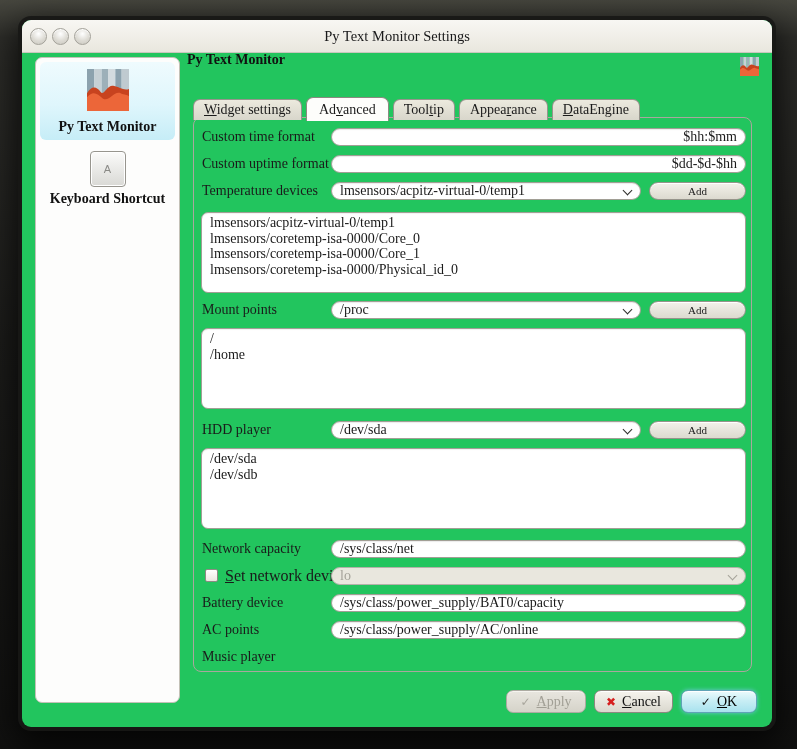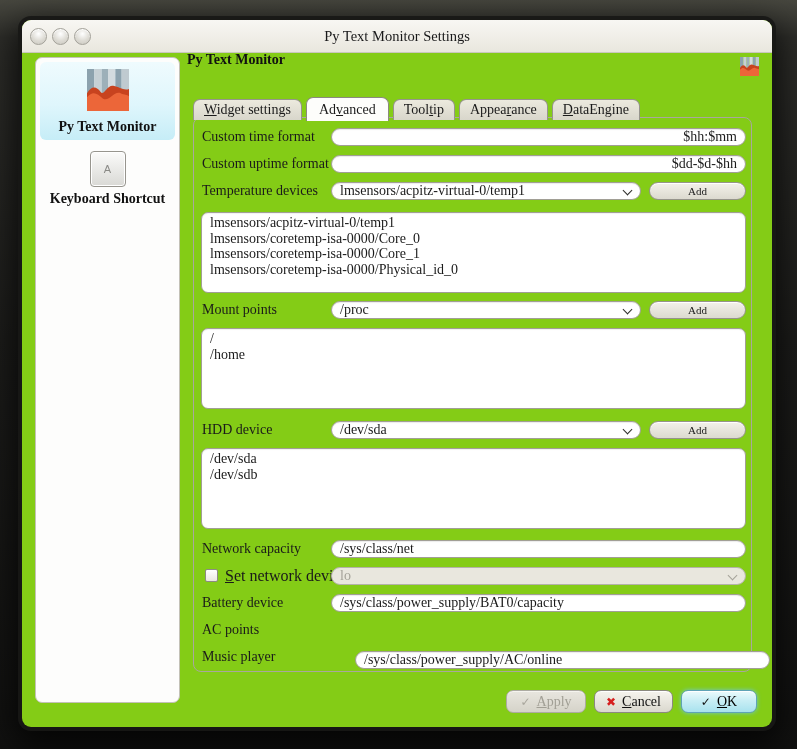--- a/index.html
+++ b/index.html
@@ -4,21 +4,21 @@
 <style>
   html,body{margin:0;padding:0;}
   body{
     width:797px;height:749px;position:relative;overflow:hidden;
     background:linear-gradient(180deg,#47473f 0%,#2e2e2a 5%,#1d1d1b 45%,#111110 100%);
     font-family:"Liberation Serif","DejaVu Serif",serif;
     -webkit-font-smoothing:antialiased;
   }
   .window{
     position:absolute;left:22px;top:20px;width:750px;height:707px;
-    background:#84cc16;border-radius:9px;
+    background:#22c55e;border-radius:9px;
     box-shadow:0 0 0 4px rgba(24,24,22,.92),0 12px 34px 8px rgba(0,0,0,.75);
   }
   
   .titlebar{
     position:absolute;left:0;top:0;right:0;height:32px;
     background:linear-gradient(#f8f7f3,#e9e7de);
     border-bottom:1px solid #c9c7bd;border-radius:9px 9px 0 0;
   }
   .tb-circle{
     position:absolute;top:8px;width:15px;height:15px;border-radius:50%;
@@ -213,21 +213,21 @@
     <div class="combo" style="top:183px;width:310px">
       <span>/proc</span>
       <span class="chev"></span>
     </div>
     <div class="add-btn" style="top:183px">Add</div>
     <div class="listbox" style="top:210px">
         <div class="list-row">/</div>
         <div class="list-row">/home</div>
       </div>
 
-    <div class="row-label" style="top:303px">HDD device</div>
+    <div class="row-label" style="top:303px">HDD player</div>
     <div class="combo" style="top:303px;width:310px">
       <span>/dev/sda</span>
       <span class="chev"></span>
     </div>
     <div class="add-btn" style="top:303px">Add</div>
     <div class="listbox" style="top:330px">
         <div class="list-row">/dev/sda</div>
         <div class="list-row">/dev/sdb</div>
       </div>
 
@@ -238,21 +238,21 @@
     <div class="check-label" style="top:449px"><u>S</u>et network device</div>
     <div class="combo disabled" style="top:449px;width:415px">
       <span>lo</span>
       <span class="chev"></span>
     </div>
 
     <div class="row-label" style="top:476px">Battery device</div>
     <input class="text-input" style="top: 476px;" value="/sys/class/power_supply/BAT0/capacity">
 
     <div class="row-label" style="top:503px">AC points</div>
-    <input class="text-input" style="top: 533px; margin-left: 24px;" value="/sys/class/power_supply/AC/online">
+    <input class="text-input" style="top: 503px;" value="/sys/class/power_supply/AC/online">
 
     <div class="row-label" style="top:530px">Music player</div>
 
   </div>
 
   <div class="btn-row">
     <div class="btn btn-apply">
       <span class="glyph">✓</span>
       <span><u>A</u>pply</span>
     </div>

